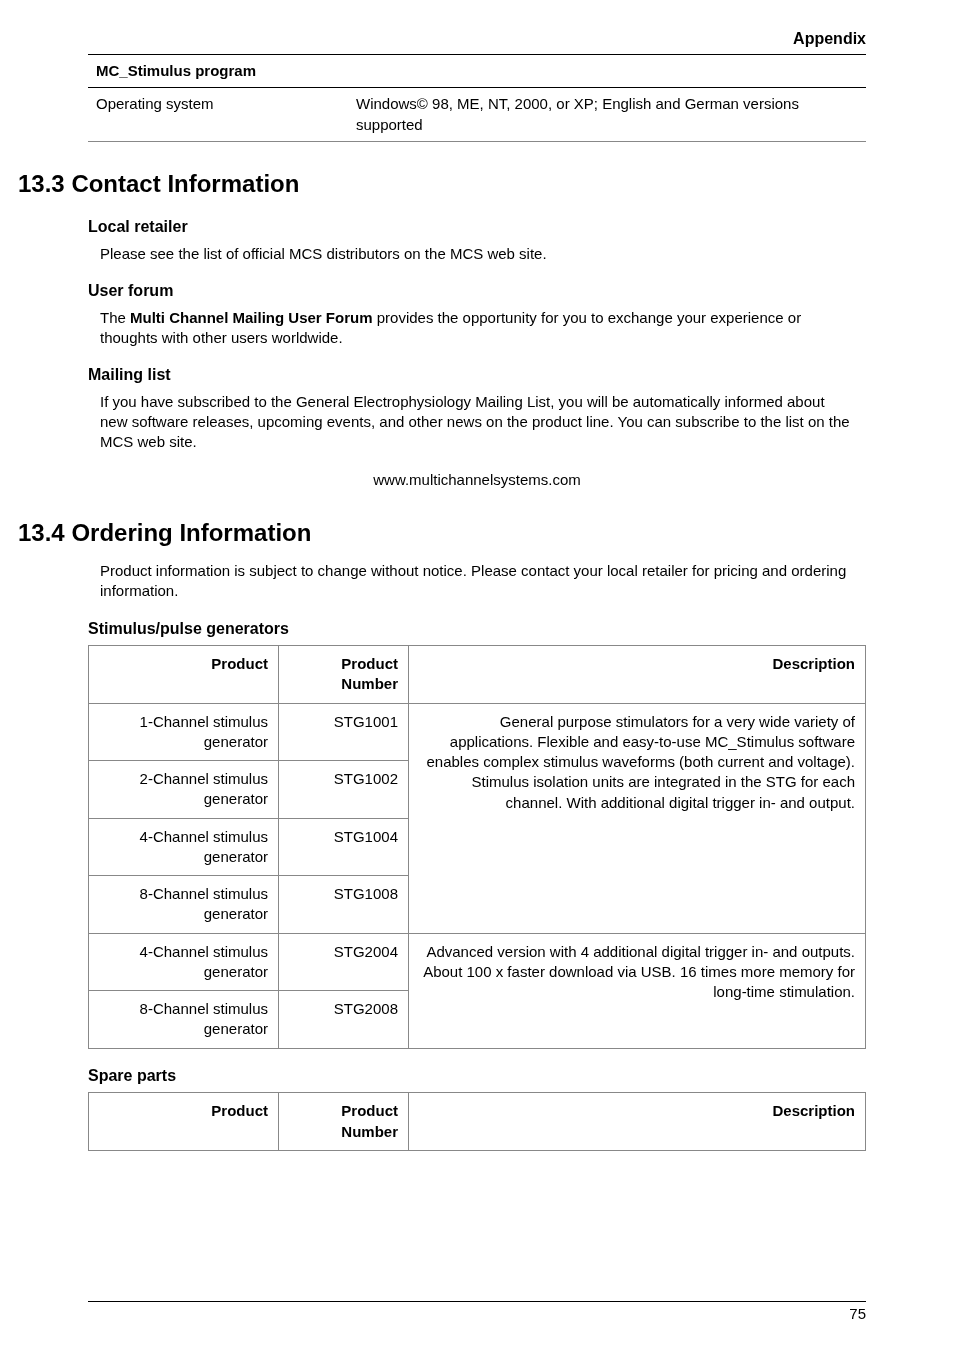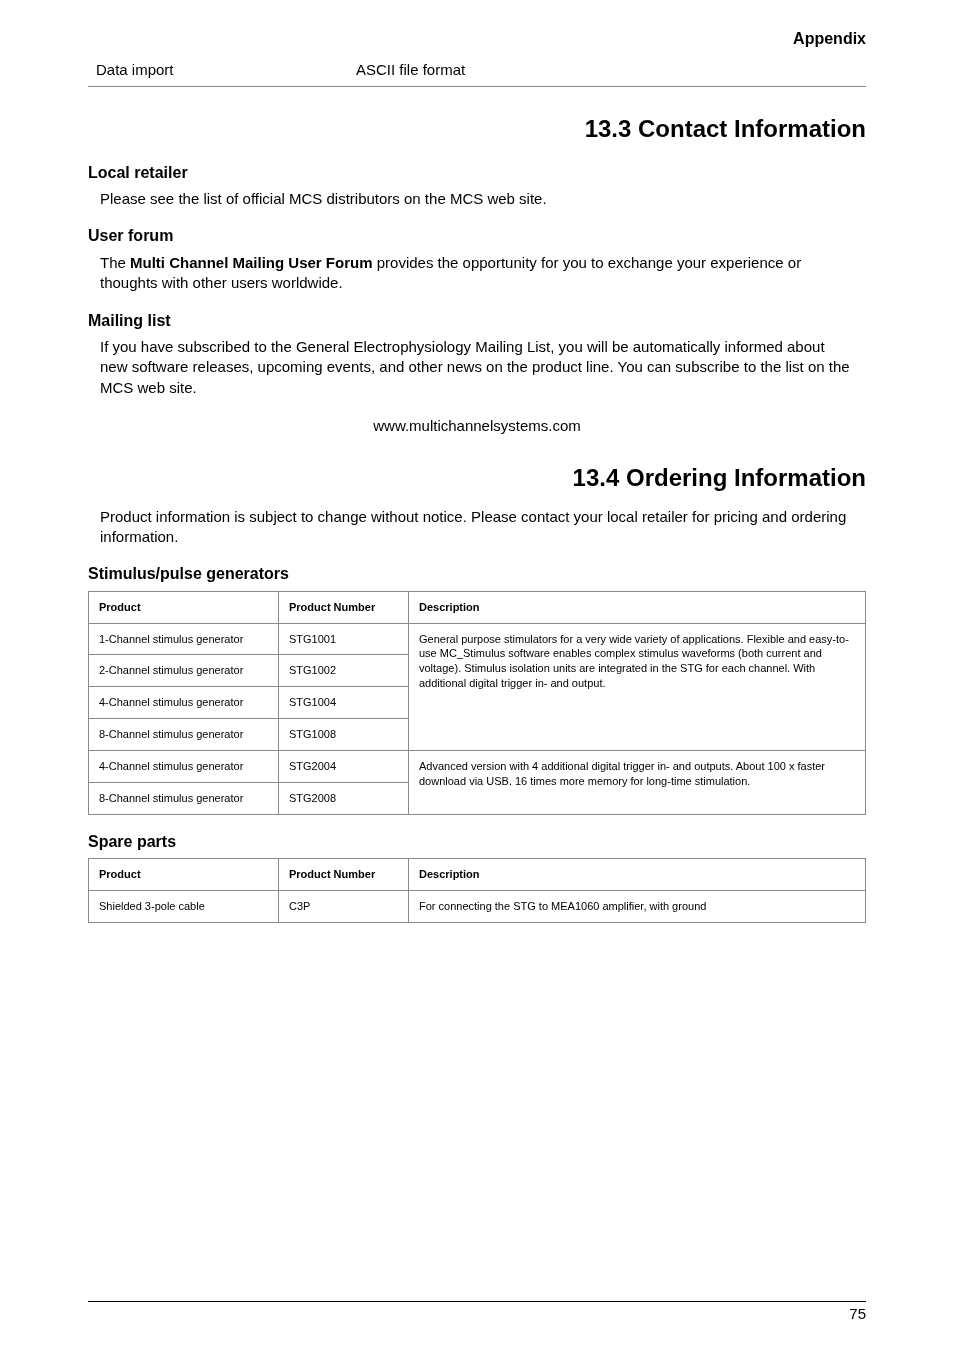--- a/index.html
+++ b/index.html
@@ -18,41 +18,44 @@
     position: absolute;
     top: 28px;
     right: 88px;
     font-weight: 700;
     font-size: 16px;
   }
   table { border-collapse: collapse; width: 100%; font-size: 15px; }
   .spec-table td { border-bottom: 1px solid #888; padding: 6px 8px; vertical-align: top; }
   .spec-head-row td { font-weight: 700; border-bottom: 1px solid #000; border-top: 1px solid #000; }
   .col1 { width: 260px; }
-  h2.num { font-size: 24px; font-weight: 700; margin: 26px 0 12px -70px; text-align: right; }
+  h2.num { font-size: 24px; font-weight: 700; margin: 26px 0 12px -70px; }
   h3.sub { font-size: 16px; font-weight: 700; margin: 16px 0 6px 0; }
   p { font-size: 15px; margin: 6px 12px; }
   .center { text-align: center; margin: 18px 0 24px 0; }
-  .data-table th, .data-table td { border: 1px solid #888; padding: 8px 10px; font-size: 11px; vertical-align: top; text-align: left; }
+  .data-table th, .data-table td { border: 1px solid #888; padding: 8px 10px; font-size: 15px; vertical-align: top; text-align: right; }
   .data-table th { font-weight: 700; }
   .col-p { width: 190px; }
   .col-n { width: 130px; }
   .footer-rule { border-top: 1px solid #000; margin-top: 38px; position: absolute; bottom: 48px; left: 88px; right: 88px; }
   .page-no { position: absolute; bottom: 26px; right: 88px; font-weight: 400; font-size: 15px; }
 </style>
 </head>
 <body>
 
 <div class="header-right">Appendix</div>
 
 <table class="spec-table" style="margin-top:14px;">
   <tbody>
+      <tr class="spec-head-row">
+        <td colspan="2">MC_Stimulus program</td>
+      </tr>
   <tr>
-    <td class="col1">Data import</td>
-    <td>ASCII file format</td>
+    <td class="col1">Operating system</td>
+    <td>Windows© 98, ME, NT, 2000, or XP; English and German versions supported</td>
   </tr>
 </tbody>
   </table>
 
 <h2 class="num">13.3 Contact Information</h2>
 
 <h3 class="sub">Local retailer</h3>
 <p>Please see the list of official MCS distributors on the MCS web site.</p>
 
 <h3 class="sub">User forum</h3>
@@ -108,22 +111,17 @@
 
 <h3 class="sub">Spare parts</h3>
 
 <table class="data-table">
   <tbody>
       <tr>
     <th class="col-p">Product</th>
     <th class="col-n">Product Number</th>
     <th>Description</th>
   </tr>
-  <tr>
-    <td>Shielded 3-pole cable</td>
-    <td>C3P</td>
-    <td>For connecting the STG to MEA1060 amplifier, with ground</td>
-  </tr>
 </tbody>
   </table>
 
 <div class="footer-rule"></div>
 <div class="page-no">75</div>
 
 </body></html>

